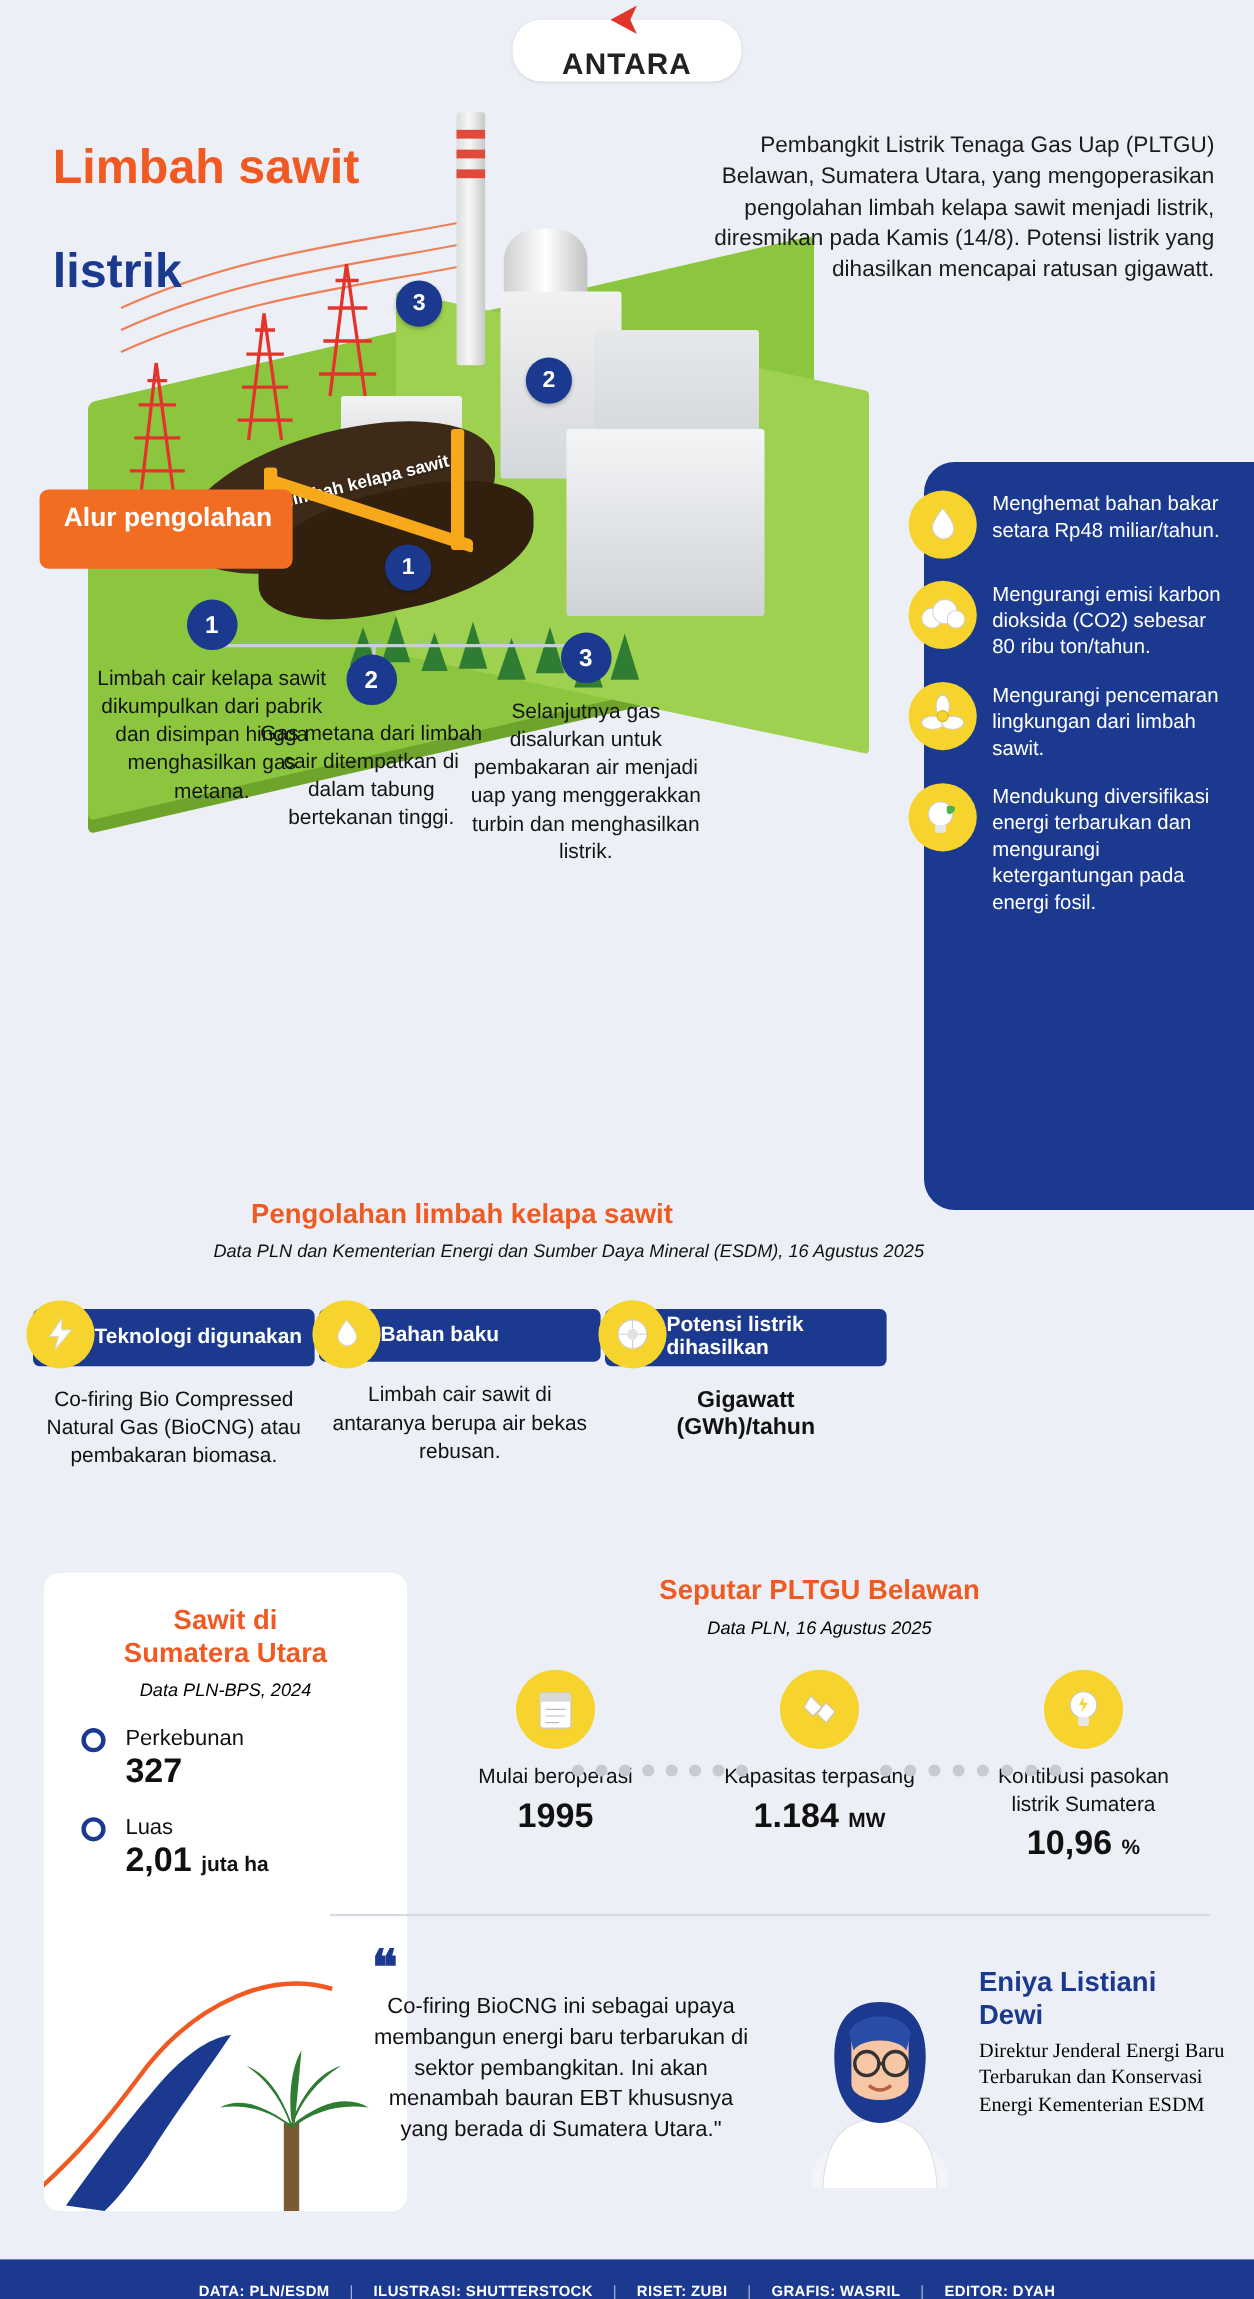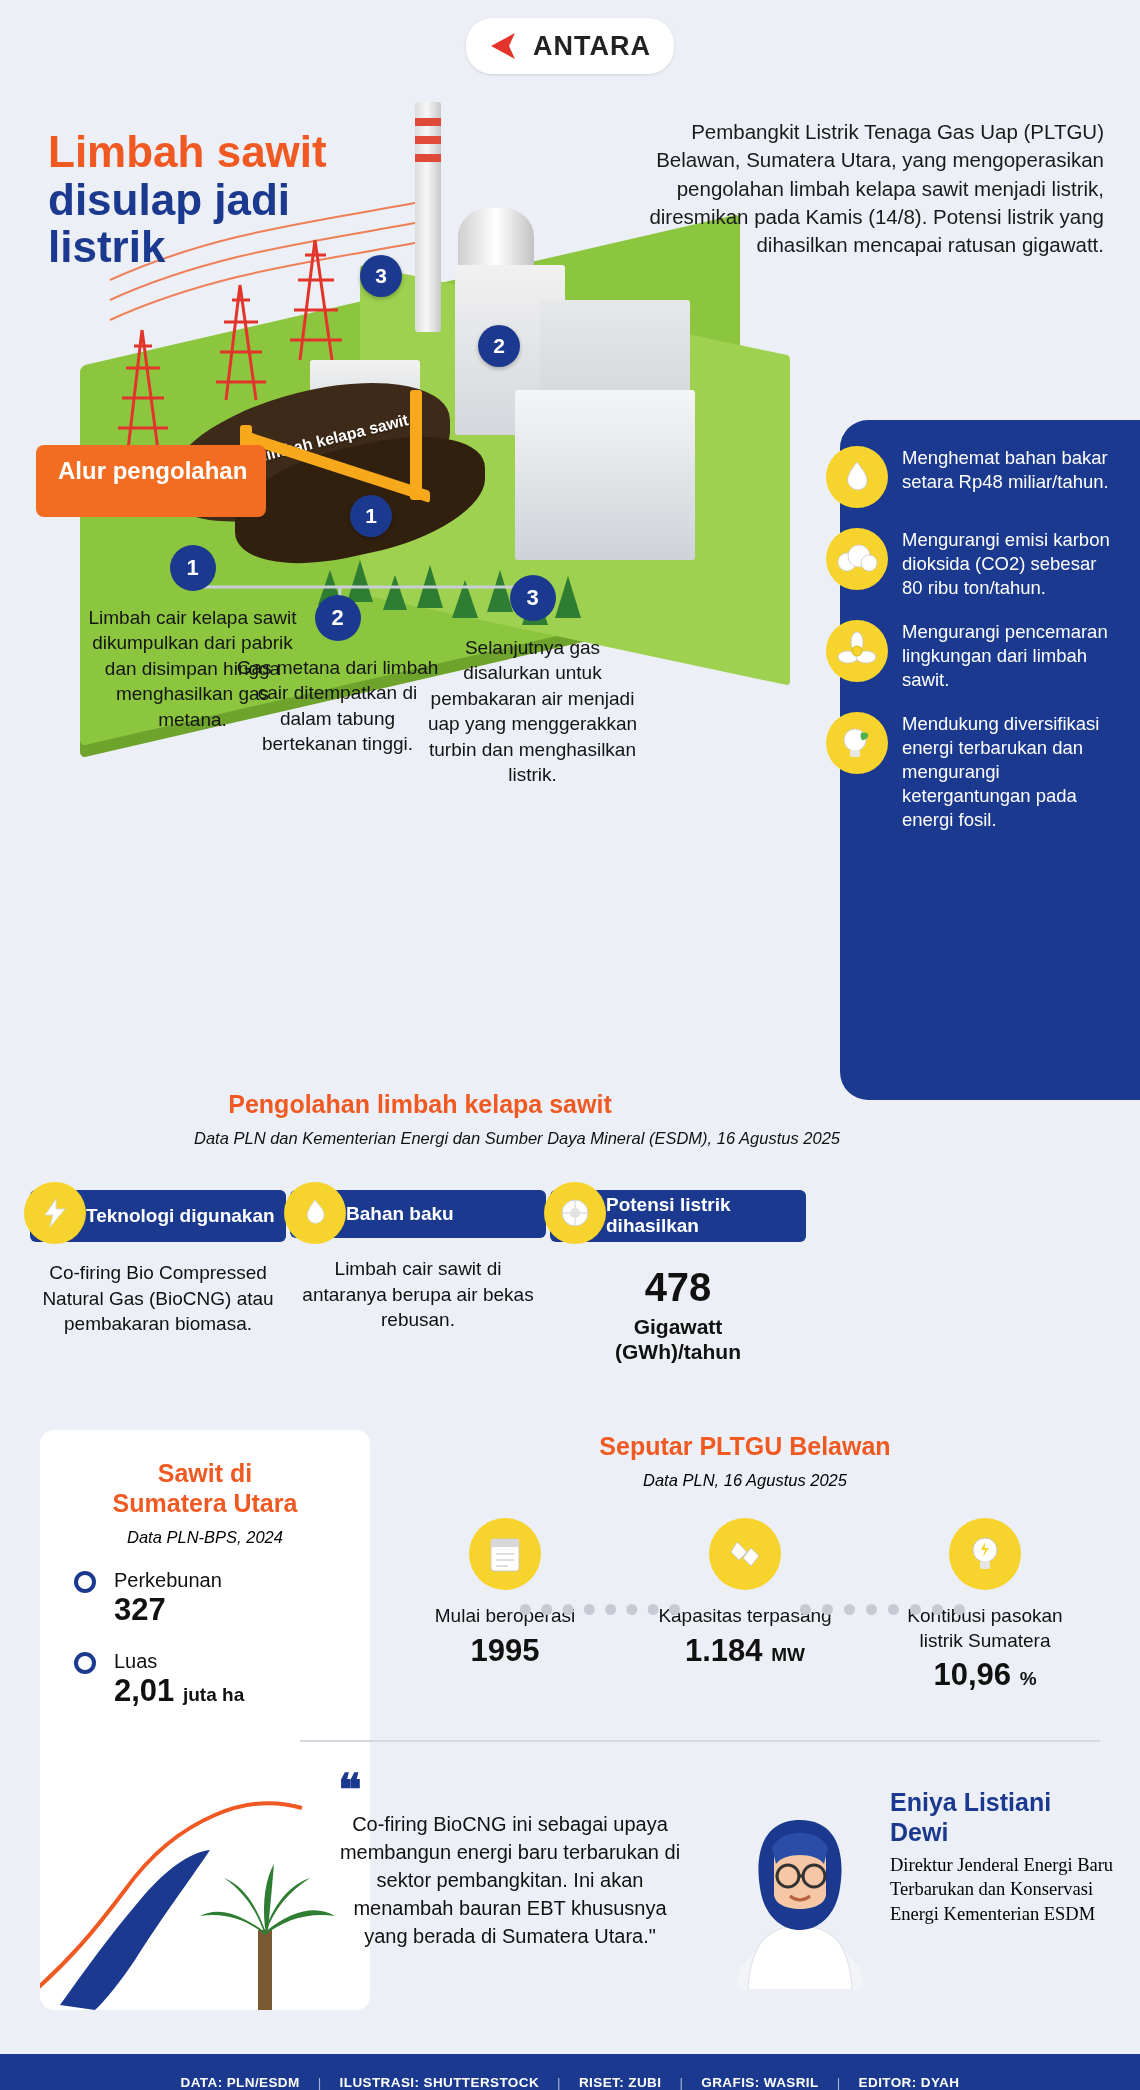--- a/index.html
+++ b/index.html
@@ -10,22 +10,23 @@
     font-family: "Liberation Sans", sans-serif;
     position: relative;
     overflow: hidden;
   }
   .page { position: relative; width: 1140px; height: 2090px; background: #eceff5; }
 
   
   .logo-pill {
     position: absolute; left: 466px; top: 18px; width: 208px; height: 56px;
     background: #ffffff; border-radius: 26px; display: flex; align-items: center;
-    justify-content: center; gap: 10px; box-shadow: 0 1px 3px rgba(0,0,0,.12);
+    justify-content: flex-end; gap: 10px; box-shadow: 0 1px 3px rgba(0,0,0,.12);
     z-index: 30;
+    flex-direction: column;
   }
   .logo-mark { width: 34px; height: 30px; position: relative; }
   .logo-mark svg { display:block; }
   .logo-text { font-size: 27px; font-weight: bold; letter-spacing: 1px; color: #222; }
 
   
   .hero { position: absolute; left: 0; top: 0; width: 1140px; height: 770px; }
   .hero-title {
     position: absolute; left: 48px; top: 128px; width: 400px;
     font-size: 44px; font-weight: bold; line-height: 1.08; color: #1b3a8f;
@@ -261,21 +262,21 @@
         </g>
       </svg>
 
       <div class="num-badge" style="left:300px; top:195px;">3</div>
       <div class="num-badge" style="left:418px; top:265px;">2</div>
       <div class="num-badge" style="left:290px; top:435px;">1</div>
     </div>
 
     <div class="hero-title">
       <span class="hl">Limbah sawit</span>
-      <span>disulap jadi</span><br>
+      <br>
       <span>listrik</span>
     </div>
 
     <div class="hero-desc">Pembangkit Listrik Tenaga Gas Uap (PLTGU) Belawan, Sumatera Utara, yang mengoperasikan pengolahan limbah kelapa sawit menjadi listrik, diresmikan pada Kamis (14/8). Potensi listrik yang dihasilkan mencapai ratusan gigawatt.</div>
   </div>
 
   <div class="logo-pill">
     <span class="logo-mark">
       <svg width="34" height="30" viewBox="0 0 34 30">
           <polygon points="2,15 26,2 20,15 26,28" fill="#e2342a"></polygon>
@@ -389,21 +390,20 @@
           <svg width="36" height="36" viewBox="0 0 36 36">
               <circle cx="18" cy="18" r="13" fill="#fff" stroke="#cfcfcf"></circle>
               <circle cx="18" cy="18" r="5" fill="#e2e2e2"></circle>
               <g stroke="#cfcfcf">
                 <path d="M18 5 L18 13 M18 23 L18 31 M5 18 L13 18 M23 18 L31 18"></path>
               </g>
             </svg>
         </div>
         <div class="pill two">Potensi listrik dihasilkan</div>
         <div class="body">
-          <div class="big-num">478</div>
           <div class="big-unit">Gigawatt</div>
           <div class="big-unit">(GWh)/tahun</div>
         </div>
       </div>
     </div>
   </div>
 
   <div class="sawit-card">
     <h4>
       <span>Sawit di</span><br>

